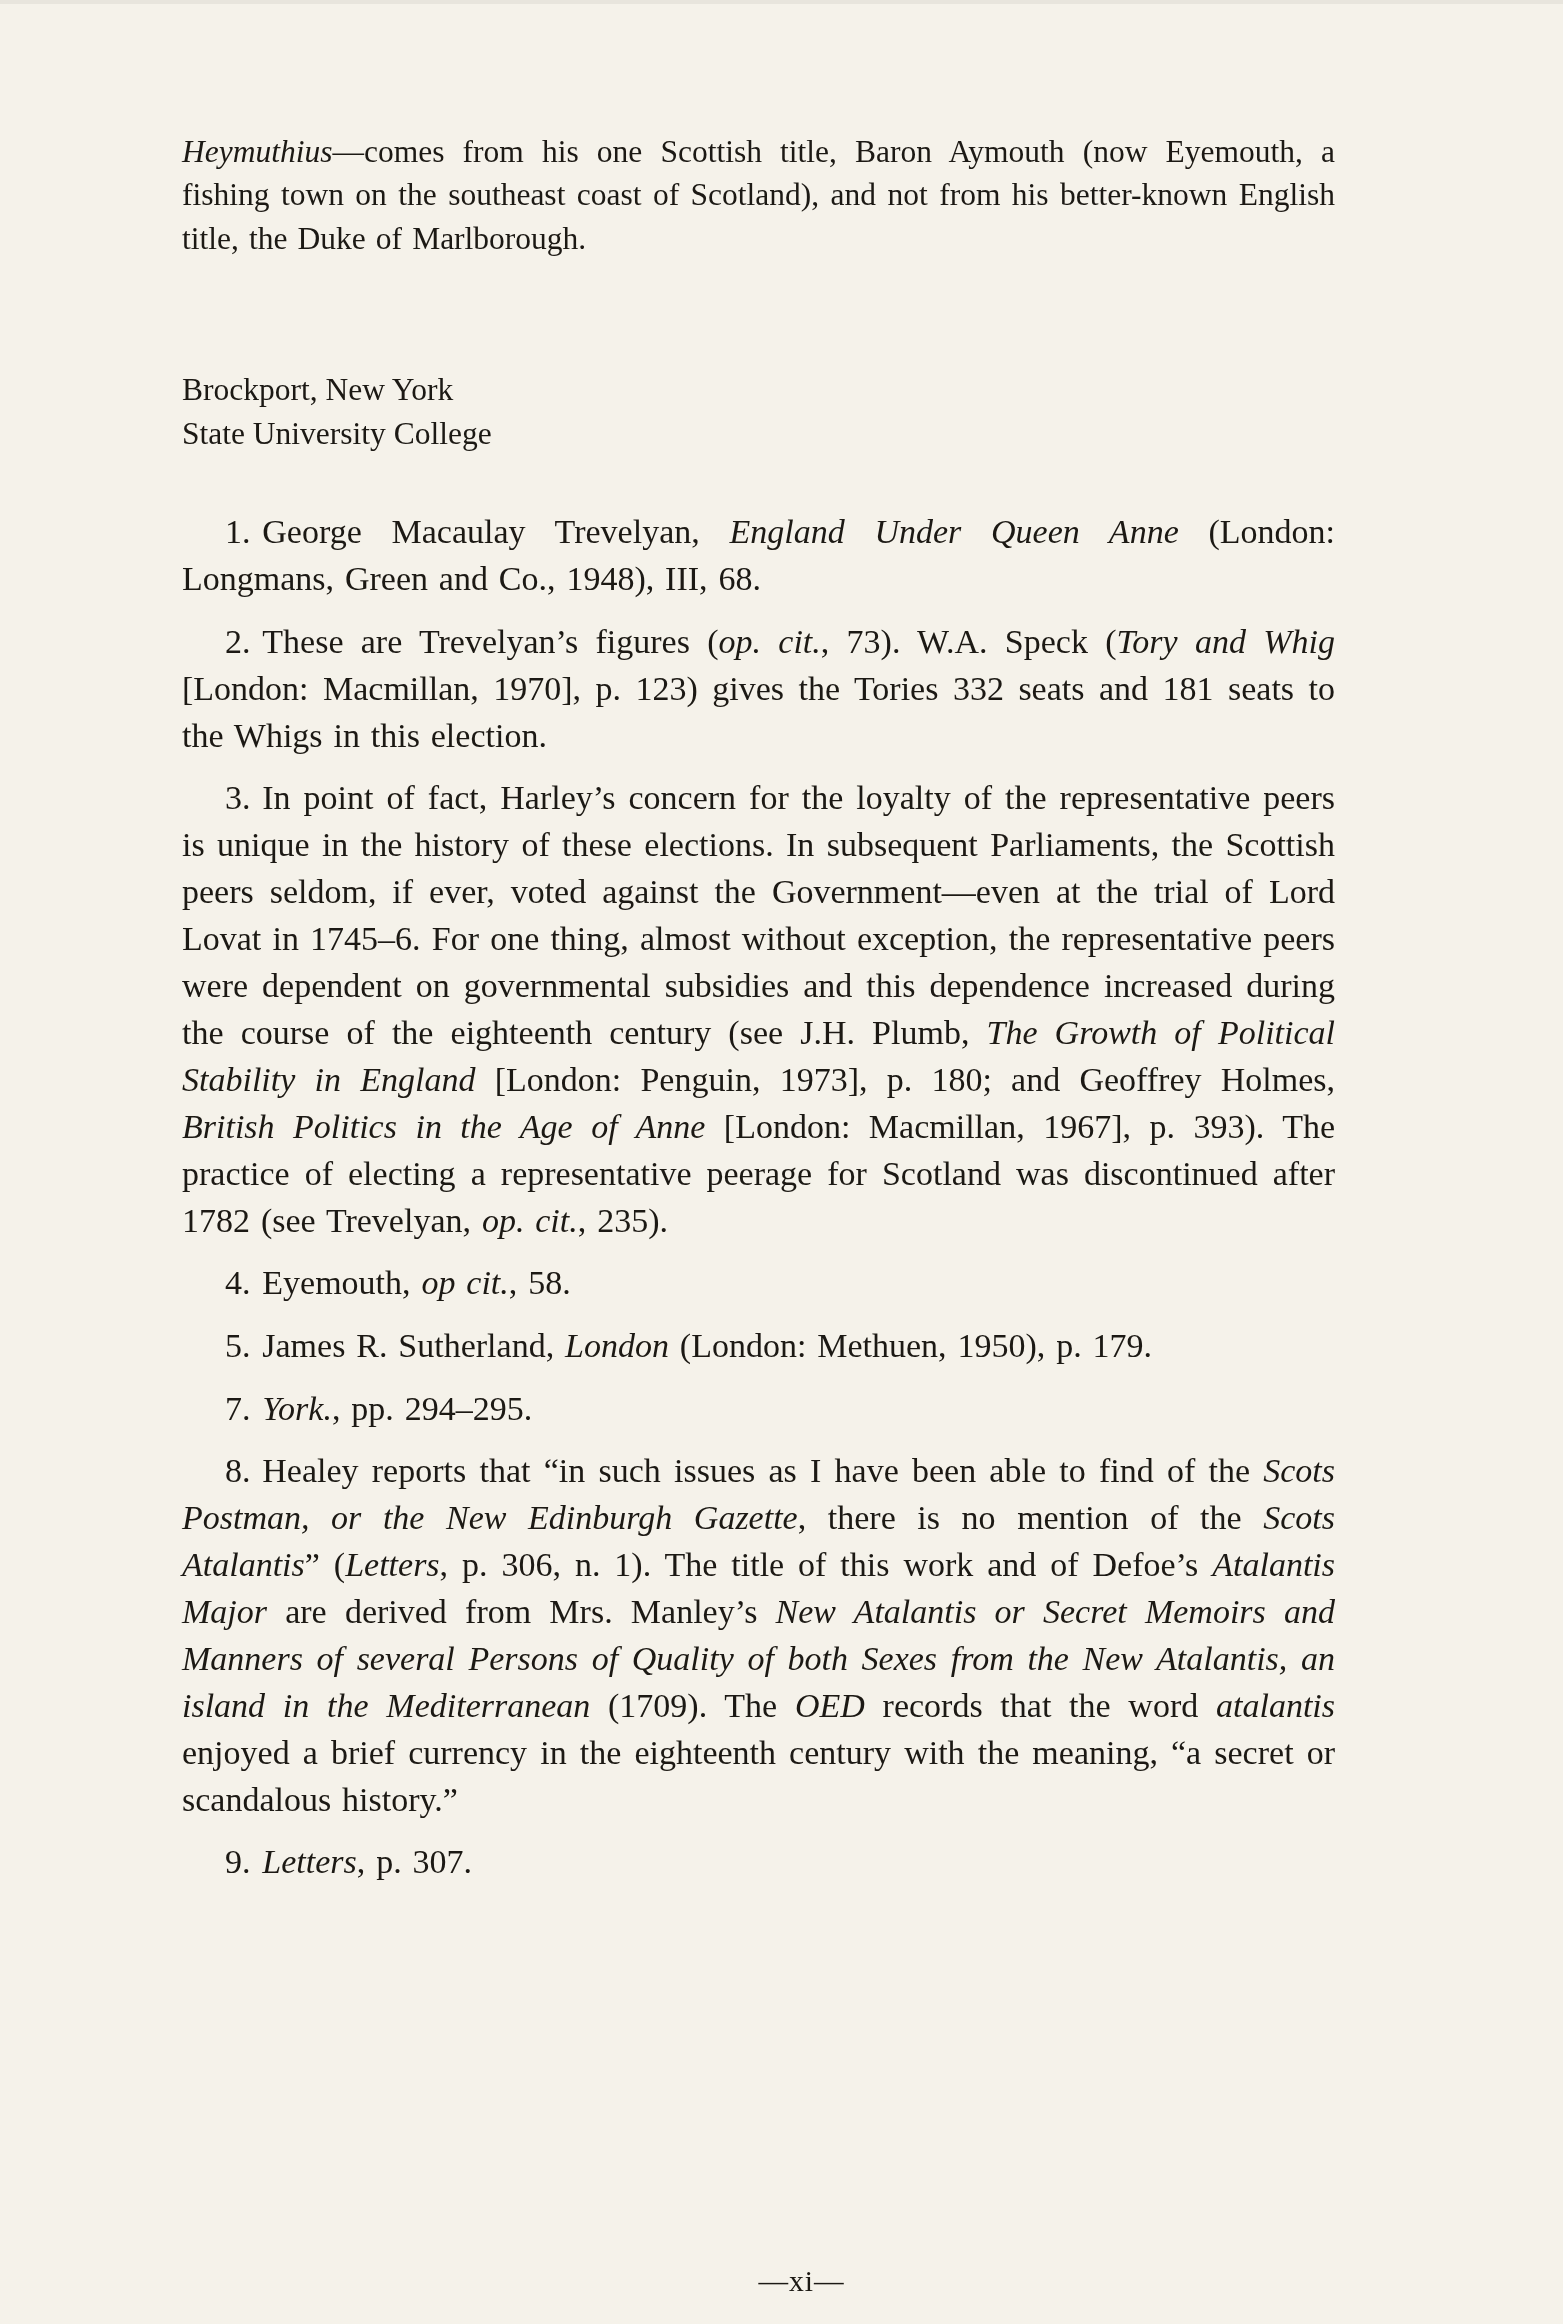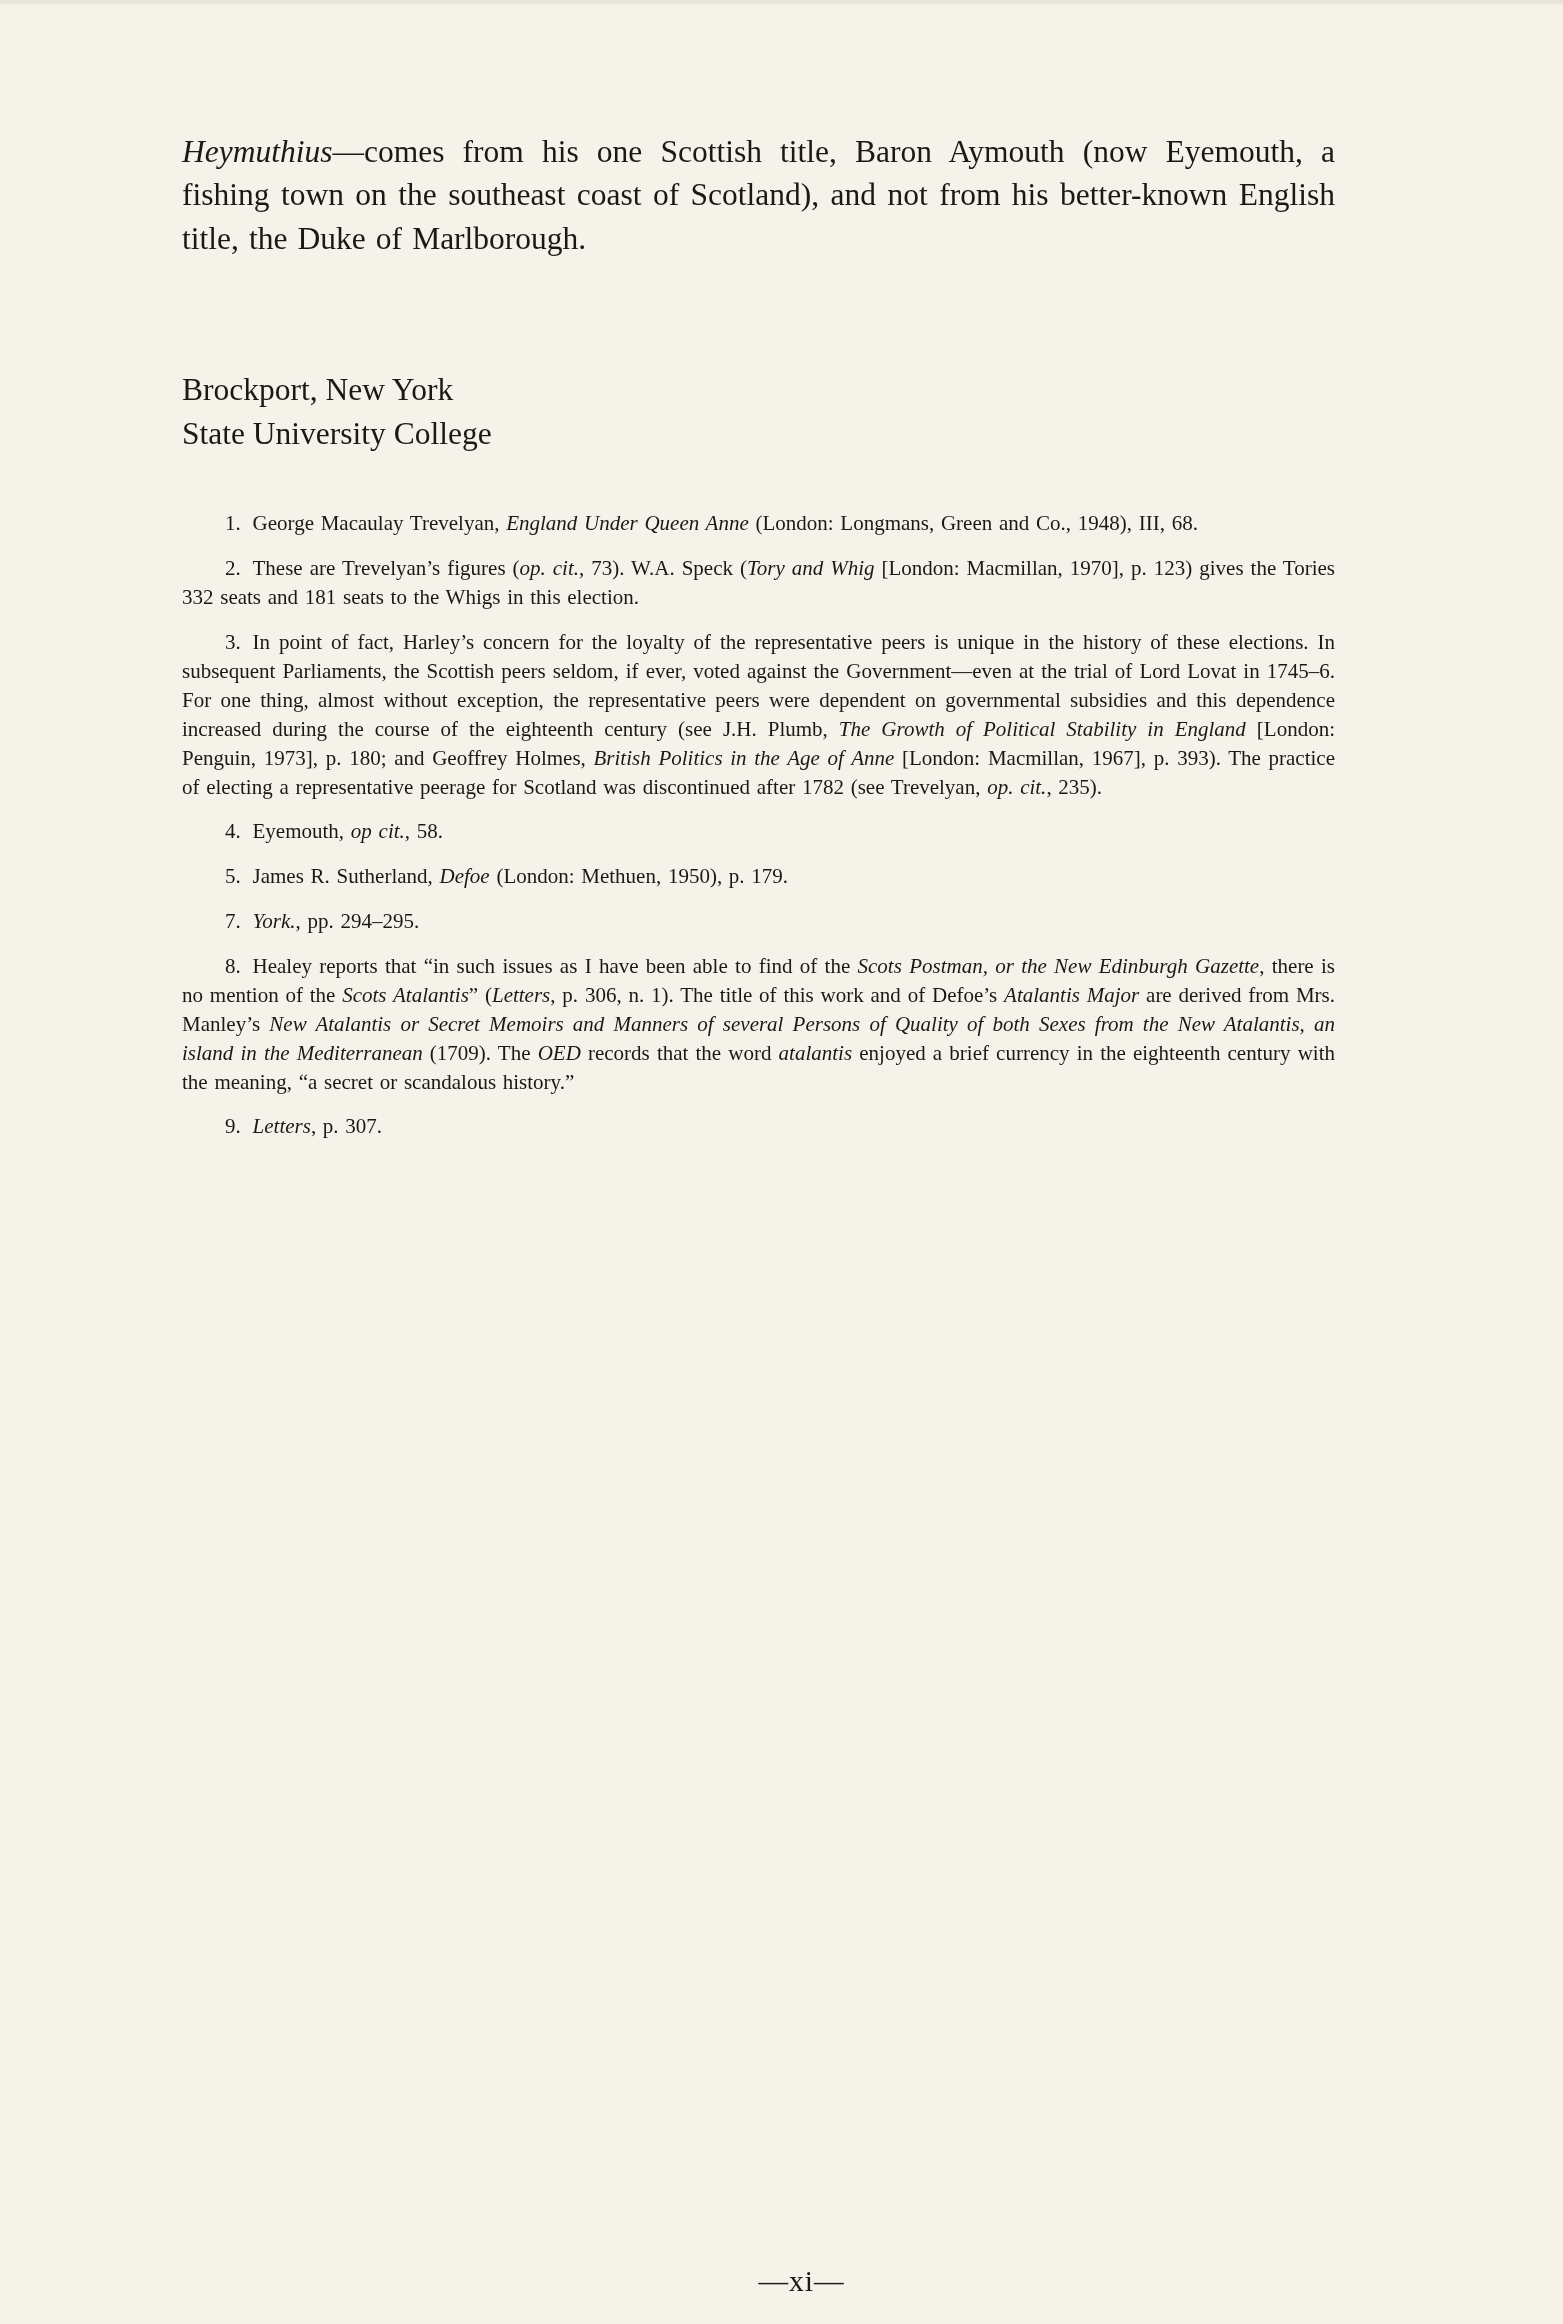--- a/index.html
+++ b/index.html
@@ -35,21 +35,21 @@
   .heading {
     margin: 118px 0 0 0;
     text-align: center;
     font-weight: 400;
     font-size: 31.5px;
     letter-spacing: 0.6px;
     word-spacing: 3.9px;
   }
   .notes { margin-top: 54px; }
   .note {
-    font-size: 21px;
+    font-size: 34px;
     line-height: 1.38;
     text-align: justify;
     text-indent: 43px;
     margin-bottom: 15.8px;
     word-spacing: 0.07em;
   }
   .note-num { margin-right: 11.8px; }
   em { font-style: italic; }
   .page-number {
     position: absolute;
@@ -74,21 +74,21 @@
       <div>Brockport, New York</div>
       <div>State University College</div>
     </div>
 
 
     <div class="notes">
         <p class="note"><span class="note-num">1.</span><span>George Macaulay Trevelyan, </span><em>England Under Queen Anne</em><span> (London: Longmans, Green and Co., 1948), III, 68.</span></p>
         <p class="note"><span class="note-num">2.</span><span>These are Trevelyan’s figures (</span><em>op. cit.</em><span>, 73). W.A. Speck (</span><em>Tory and Whig</em><span> [London: Macmillan, 1970], p. 123) gives the Tories 332 seats and 181 seats to the Whigs in this election.</span></p>
         <p class="note"><span class="note-num">3.</span><span>In point of fact, Harley’s concern for the loyalty of the representative peers is unique in the history of these elections. In subsequent Parliaments, the Scottish peers seldom, if ever, voted against the Government—even at the trial of Lord Lovat in 1745–6. For one thing, almost without exception, the representative peers were dependent on governmental subsidies and this dependence increased during the course of the eighteenth century (see J.H. Plumb, </span><em>The Growth of Political Stability in England</em><span> [London: Penguin, 1973], p. 180; and Geoffrey Holmes, </span><em>British Politics in the Age of Anne</em><span> [London: Macmillan, 1967], p. 393). The practice of electing a representative peerage for Scotland was discontinued after 1782 (see Trevelyan, </span><em>op. cit.</em><span>, 235).</span></p>
         <p class="note"><span class="note-num">4.</span><span>Eyemouth, </span><em>op cit.</em><span>, 58.</span></p>
-        <p class="note"><span class="note-num">5.</span><span>James R. Sutherland, </span><em>Defoe</em><span> (London: Methuen, 1950), p. 179.</span></p>
+        <p class="note"><span class="note-num">5.</span><span>James R. Sutherland, </span><em>London</em><span> (London: Methuen, 1950), p. 179.</span></p>
         <p class="note"><span class="note-num">7.</span><em>York.</em><span>, pp. 294–295.</span></p>
         <p class="note"><span class="note-num">8.</span><span>Healey reports that “in such issues as I have been able to find of the </span><em>Scots Postman, or the New Edinburgh Gazette</em><span>, there is no mention of the </span><em>Scots Atalantis</em><span>” (</span><em>Letters</em><span>, p. 306, n. 1). The title of this work and of Defoe’s </span><em>Atalantis Major</em><span> are derived from Mrs. Manley’s </span><em>New Atalantis or Secret Memoirs and Manners of several Persons of Quality of both Sexes from the New Atalantis, an island in the Mediterranean</em><span> (1709). The </span><em>OED</em><span> records that the word </span><em>atalantis</em><span> enjoyed a brief currency in the eighteenth century with the meaning, “a secret or scandalous history.”</span></p>
         <p class="note"><span class="note-num">9.</span><em>Letters</em><span>, p. 307.</span></p>
       </div>
 
   </div>
 
   <div class="page-number">—xi—</div>
 </div>
 

